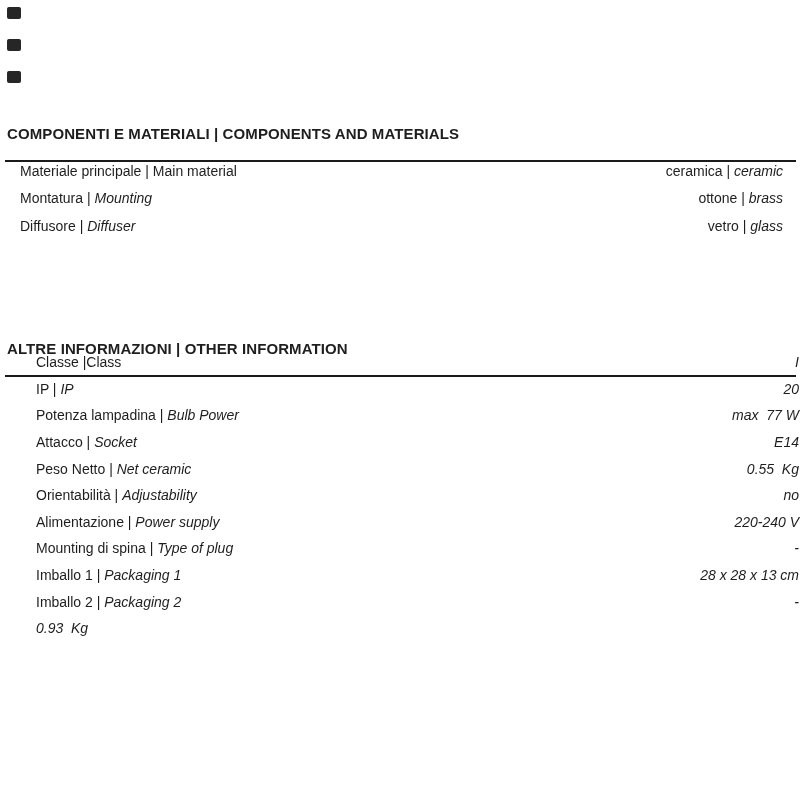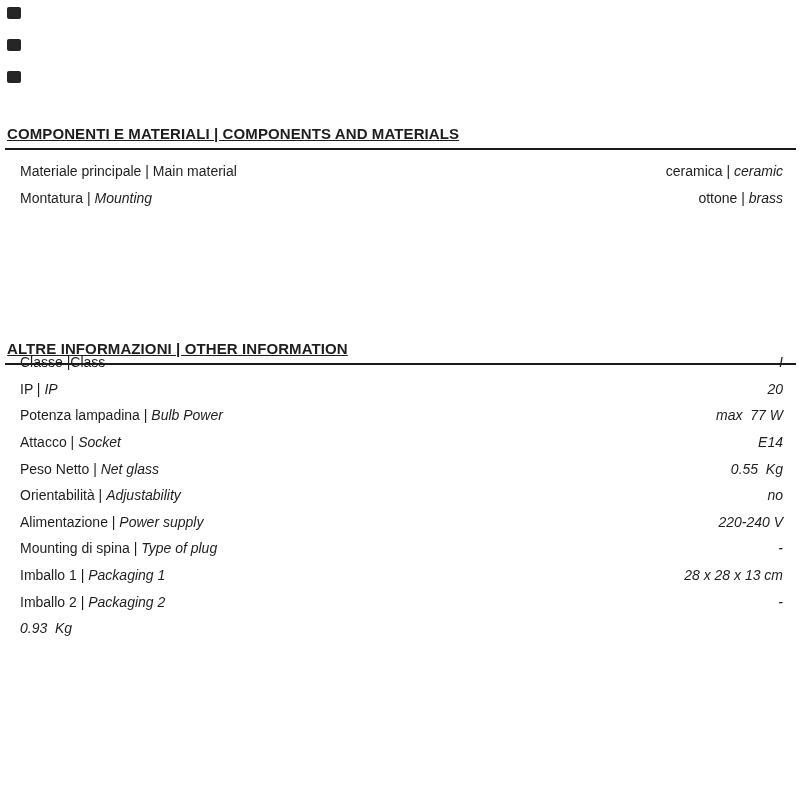--- a/index.html
+++ b/index.html
@@ -29,34 +29,33 @@
 
   .section-title {
     position: absolute;
     left: 5px;
     width: 791px;
     box-sizing: border-box;
     border-bottom: 2px solid #1a1a1a;
     font-weight: 700;
     font-size: 15px;
     letter-spacing: 0.1px;
-    padding: 0 0 6px 2px;
+    padding: 0 0 18px 2px;
     white-space: pre;
-    text-decoration: underline;
   }
   #section-title-1 { top: 125px; }
   #section-title-2 { top: 340px; }
 
   .rows {
     position: absolute;
     left: 20px;
     width: 763px;
   }
   #rows-1 { top: 157px; }
-  #rows-2 { top: 349px; }
+  #rows-2 { top: 349px; margin-left: 16px; }
 
   .row {
     display: flex;
     justify-content: space-between;
     align-items: center;
   }
   #rows-1 .row { height: 27.5px; }
   #rows-2 .row { height: 26.6px; }
 
   .label, .value {
@@ -78,20 +77,24 @@
 
 <div id="rows-1" class="rows">
   <div class="row">
     <span class="label"><span>Materiale principale</span><span> | </span><span>Main material</span></span>
     <span class="value"><span>ceramica</span><span> | </span><span class="italic">ceramic</span></span>
   </div>
   <div class="row">
     <span class="label"><span>Montatura</span><span> | </span><span class="italic">Mounting</span></span>
     <span class="value"><span>ottone</span><span> | </span><span class="italic">brass</span></span>
   </div>
+  <div class="row">
+    <span class="label"><span>Diffusore</span><span> | </span><span class="italic">Diffuser</span></span>
+    <span class="value"><span>vetro</span><span> | </span><span class="italic">glass</span></span>
+  </div>
 </div>
 
 <div id="section-title-2" class="section-title">ALTRE INFORMAZIONI | OTHER INFORMATION</div>
 
 <div id="rows-2" class="rows">
   <div class="row">
     <span class="label"><span>Classe</span><span> |</span><span>Class</span></span>
     <span class="value italic">I</span>
   </div>
   <div class="row">
@@ -100,21 +103,21 @@
   </div>
   <div class="row">
     <span class="label"><span>Potenza lampadina</span><span> | </span><span class="italic">Bulb Power</span></span>
     <span class="value italic">max  77 W</span>
   </div>
   <div class="row">
     <span class="label"><span>Attacco</span><span> | </span><span class="italic">Socket</span></span>
     <span class="value italic">E14</span>
   </div>
   <div class="row">
-    <span class="label"><span>Peso Netto</span><span> | </span><span class="italic">Net glass</span></span>
+    <span class="label"><span>Peso Netto</span><span> | </span><span class="italic">Net ceramic</span></span>
     <span class="value italic">0.55  Kg</span>
   </div>
   <div class="row">
     <span class="label"><span>Orientabilità</span><span> | </span><span class="italic">Adjustability</span></span>
     <span class="value italic">no</span>
   </div>
   <div class="row">
     <span class="label"><span>Alimentazione</span><span> | </span><span class="italic">Power supply</span></span>
     <span class="value italic">220-240 V</span>
   </div>

